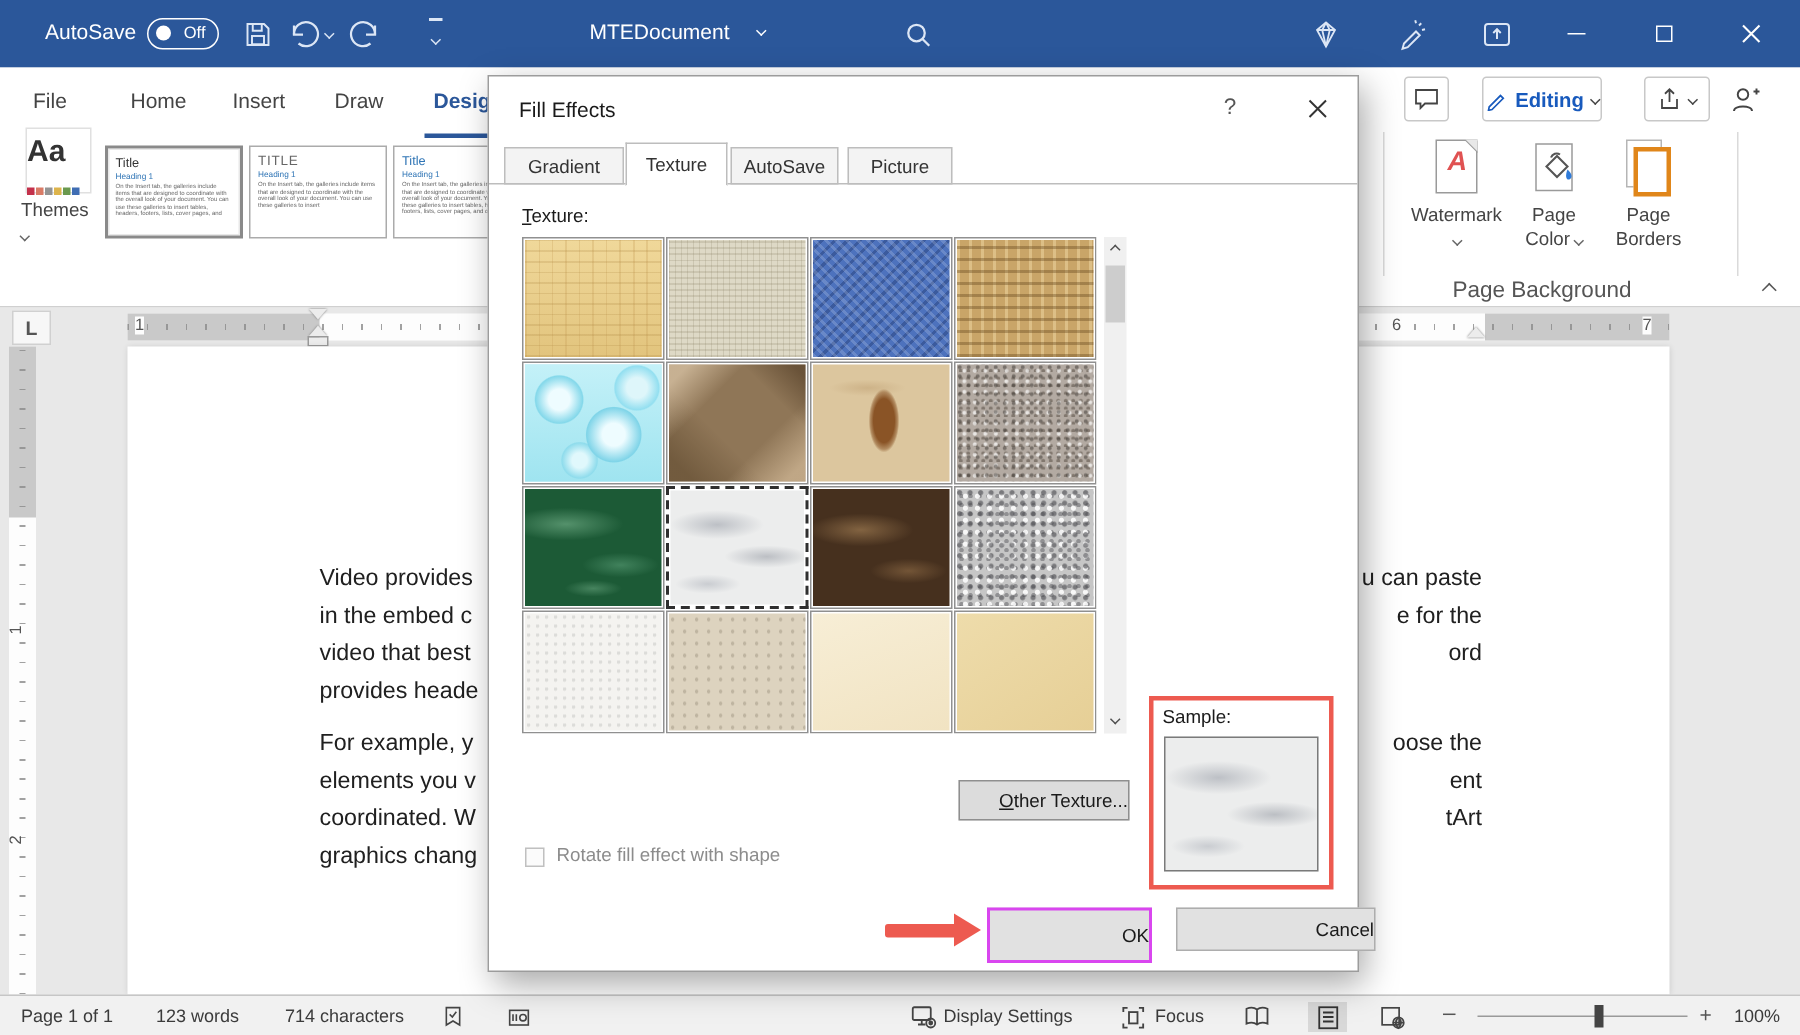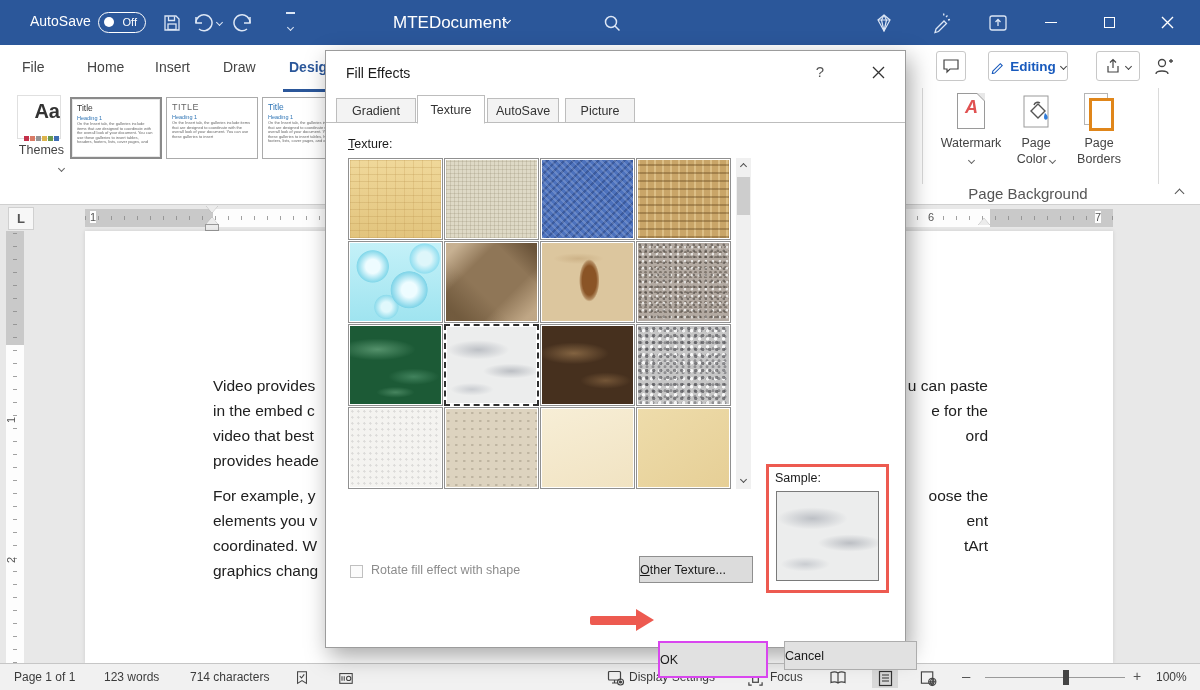--- a/index.html
+++ b/index.html
@@ -21,21 +21,21 @@
   .toggle .state { position:absolute; right:8px; top:3px; font-size:11px; color:#fff; }
   .tb-icon { position:absolute; top:11px; width:24px; height:24px; display:flex; align-items:center; justify-content:center; color:#dce6f5; }
   .winbtn { position:absolute; top:0; width:46px; height:45px; display:flex; align-items:center; justify-content:center; color:#fff; }
 
   
   .ribbon { position:absolute; left:0; top:45px; width:1200px; height:160px; background:#fff; border-bottom:1px solid #d0d0d0; }
   .rtab { position:absolute; top:10px; font-size:14px; color:#444; padding:4px 2px; }
   .rtab.active { color:#2b579a; font-weight:bold; }
   .rtab-underline { position:absolute; top:44px; height:3px; background:#2b579a; }
   .rbtn-box { position:absolute; top:6px; height:30px; border:1px solid #c8c8c8; border-radius:3px; background:#fff; display:flex; align-items:center; justify-content:center; gap:5px; }
-  .themes { position:absolute; left:14px; top:50px; width:50px; text-align:right; color:#444; }
+  .themes { position:absolute; left:14px; top:40px; width:50px; text-align:left; color:#444; }
   .themes .aa { position:relative; width:44px; height:44px; margin:0 auto; border:1px solid #e0e0e0; background:#fff; }
   .themes .aa .letters { font-size:20px; font-weight:bold; color:#333; line-height:30px; }
   .themes .sw { display:inline-block; width:5px; height:5px; margin-right:1px; }
   .glabel { font-size:12.5px; color:#444; margin-top:4px; }
 
   .gcard { position:absolute; top:52px; width:92px; height:62px; background:#fff; border:1px solid #ababab; padding:4px 5px; overflow:hidden; }
   .gcard.selected { border:2px solid #8a8a8a; box-shadow:0 0 0 1px #e8e8e8 inset; }
   .gcard .t1 { font-size:8.5px; color:#333; }
   .gcard .t1.caps { font-size:9px; color:#666; letter-spacing:.5px; }
   .gcard .t1.blue { color:#2e74b5; }
@@ -95,21 +95,21 @@
   .texgrid { position:absolute; left:22px; top:107px; width:383px; height:331px; display:grid; grid-template-columns:repeat(4,95px); grid-auto-rows:82px; gap:1px; overflow:hidden; }
   .tex-cell { width:95px; height:82px; border:1px solid #909090; padding:1px; background:#fff; }
   .tex-cell.selected { border:2px dashed #2f2f2f; }
   .tex { width:100%; height:100%; }
 
   .vscroll { position:absolute; left:410px; top:107px; width:15px; height:331px; background:#f0f0f0; color:#505050; }
   .vscroll .arr { position:absolute; left:0; width:15px; height:16px; display:flex; align-items:center; justify-content:center; }
   .vscroll .thumb { position:absolute; left:1px; top:19px; width:13px; height:38px; background:#cdcdcd; }
 
   .namebox { position:absolute; left:22px; top:442px; width:403px; height:22px; border:1px solid #7a7a7a; font-size:12.5px; color:#1a1a1a; display:flex; align-items:center; justify-content:center; }
-  .btn { background:#e1e1e1; border:1px solid #adadad; font-size:12.5px; color:#1a1a1a; display:flex; align-items:center; justify-content:flex-start; font-family:"Liberation Sans", sans-serif;margin-top:36px; }
+  .btn { background:#e1e1e1; border:1px solid #adadad; font-size:12.5px; color:#1a1a1a; display:flex; align-items:center; justify-content:flex-end; font-family:"Liberation Sans", sans-serif; }
   .otherbtn { position:absolute; left:313px; top:469px; width:114px; height:27px; background:#dcdcdc; border-color:#8f8f8f; }
   .cb-box { position:absolute; left:24px; top:514px; width:13px; height:13px; border:1px solid #c0c0c0; background:#fbfbfb; }
   .cb-label { position:absolute; left:45px; top:512px; font-size:12.5px; color:#8c8c8c; }
 
   .sample-annot { position:absolute; left:440px; top:413px; width:123px; height:129px; border:3px solid #ed5a50; }
   .sample-img { position:absolute; left:450px; top:440px; width:103px; height:90px; border:1px solid #7a7a7a; }
 
   .okbtn { position:absolute; left:332px; top:554px; width:110px; height:37px; border:2px solid #d946ef; }
   .cancelbtn { position:absolute; left:458px; top:554px; width:133px; height:29px; }
   .arrow-tail { position:absolute; left:264px; top:565px; width:48px; height:9px; background:#ed5a50; border-radius:2px; }
@@ -160,21 +160,21 @@
     <span class="chev sm" style="position:absolute;left:217px;top:20px;color:#dce6f5"></span>
     <div class="tb-icon" style="left:232px">
       <svg width="22" height="22" viewBox="0 0 22 22" fill="none" stroke="#dce6f5" stroke-width="1.5">
           <path d="M17 5 v6 h-6"></path>
           <path d="M17 11 a8 8 0 1 0 -3 6"></path>
         </svg>
     </div>
     <div class="tb-icon" style="left:278px">
       <div style="text-align:center"><div style="width:9px;height:1.5px;background:#dce6f5;margin:0 auto 2px"></div><span class="chev sm" style="color:#dce6f5"></span></div>
     </div>
-    <span class="tb-text" style="left:393px;font-size:17px">MTEDocument</span>
+    <span class="tb-text" style="left:393px;font-size:14px">MTEDocument</span>
     <span class="chev sm" style="position:absolute;left:505px;top:18px;color:#fff"></span>
     <div class="tb-icon" style="left:600px">
       <svg width="20" height="20" viewBox="0 0 20 20" fill="none" stroke="#dce6f5" stroke-width="1.5">
           <circle cx="9" cy="9" r="5.5"></circle>
           <path d="M13 13 L17.5 17.5"></path>
         </svg>
     </div>
     <div class="tb-icon" style="left:872px">
       <svg width="22" height="22" viewBox="0 0 22 22" fill="none" stroke="#dce6f5" stroke-width="1.2">
           <polygon points="11,3 17,8 11,19 5,8"></polygon>

